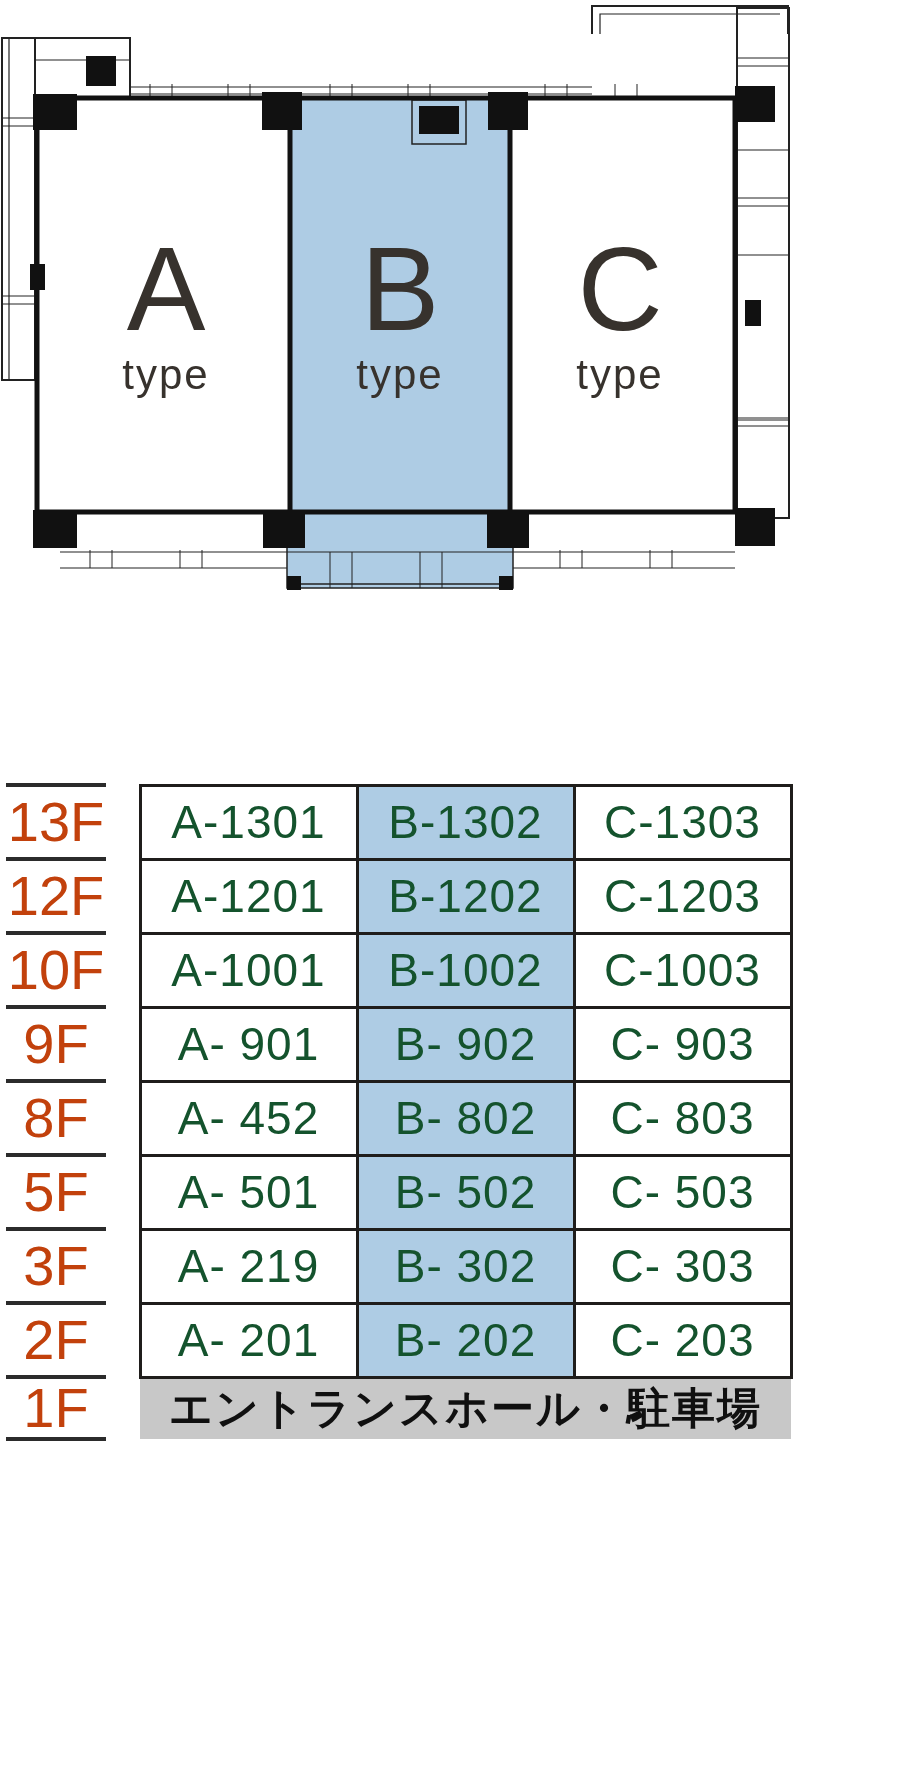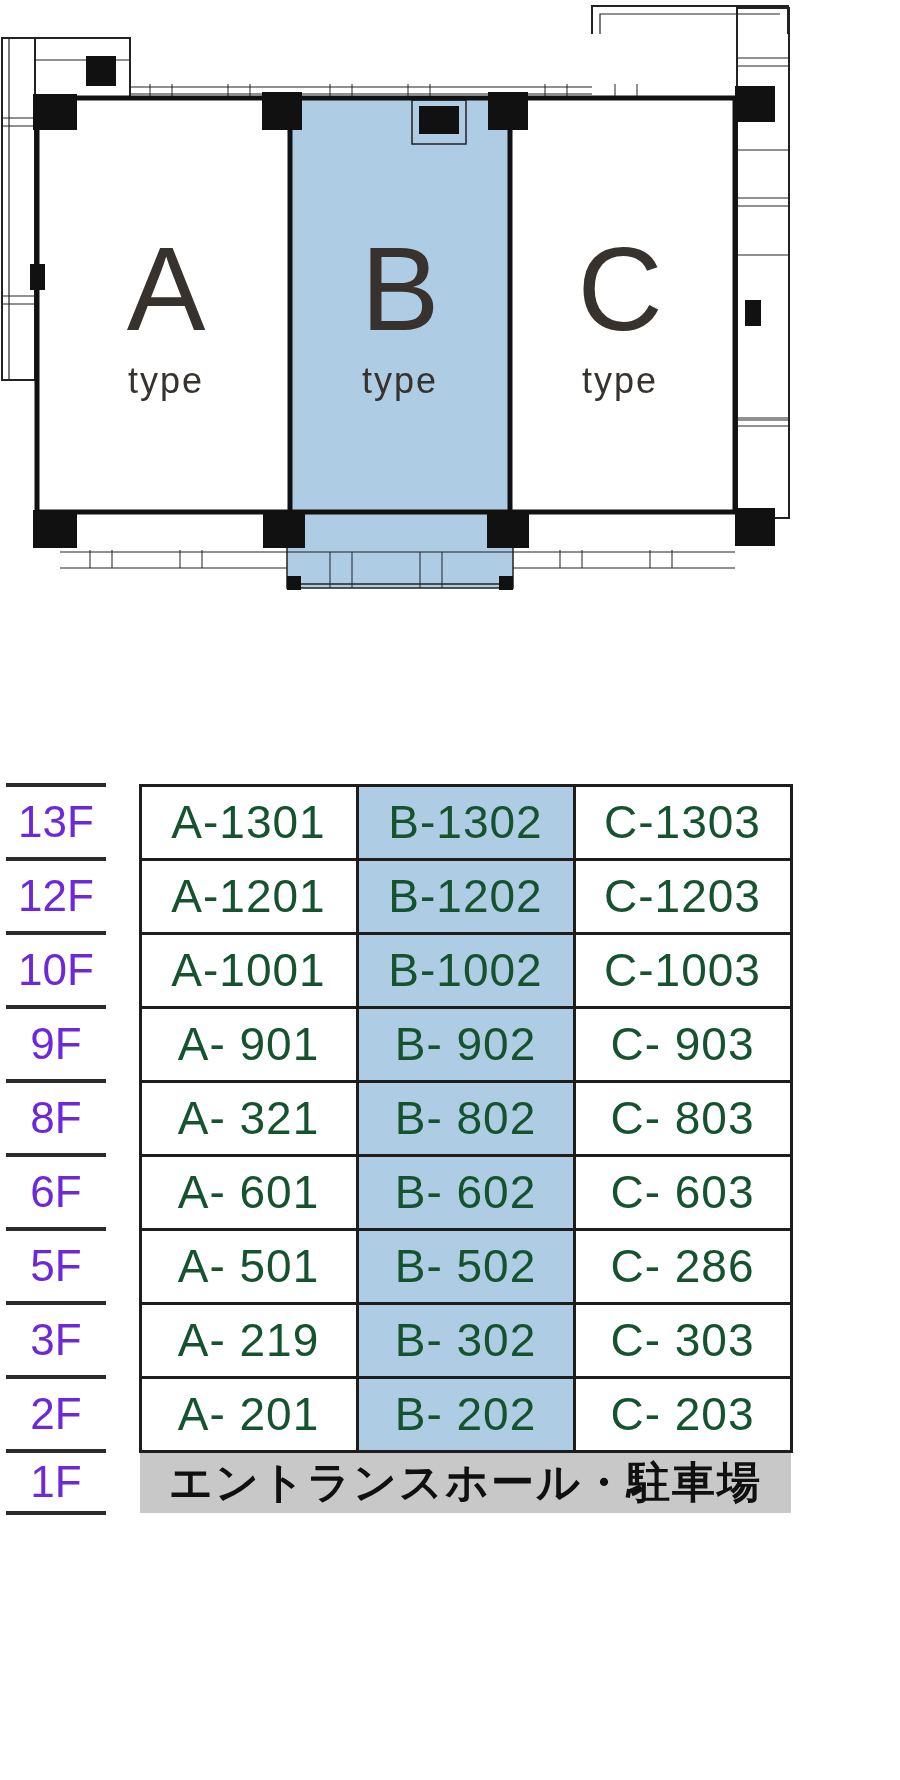--- a/index.html
+++ b/index.html
@@ -13,30 +13,30 @@
   body{
     width:900px;height:1780px;background:#fff;overflow:hidden;
     font-family:"Liberation Sans","DejaVu Sans",sans-serif;
     color:var(--ink);
   }
   
   .plan{position:relative;width:795px;height:620px;}
   .plan svg{position:absolute;left:0;top:0;}
   .unit-label{position:absolute;width:156px;text-align:center;color:#37322d;}
   .unit-label .letter{font-size:118px;line-height:1;font-weight:400;}
-  .unit-label .suffix{font-size:36px;line-height:1.05;margin-top:14px;letter-spacing:2px;}
+  .unit-label .suffix{font-size:42px;line-height:1.05;margin-top:5px;letter-spacing:2px;}
   .pos-a{left:88px;top:230px;}
   .pos-b{left:322px;top:230px;}
   .pos-c{left:542px;top:230px;}
   
   .table-area{margin:163px 0 0 6px;}
   table{border-collapse:collapse;}
   td{font-size:46px;text-align:center;vertical-align:middle;line-height:1;}
   td.fl{
-    width:100px;height:74px;font-size:44px;color:#6d28d9;
+    width:100px;height:74px;font-size:56px;color:#c2410c;
     border-top:4px solid #2b2b2b;
   }
   tr.ground td.fl{border-bottom:4px solid #2b2b2b;height:62px;}
   td.sp{width:34px;border:none;}
   td.u{
     width:217px;height:74px;white-space:pre;letter-spacing:1px;
     border:3px solid #1f1d1b;color:#14532d;background:#fff;
   }
   td.b-col{background:var(--blue);}
   td.gr{
@@ -146,37 +146,30 @@
       <tr>
         <td class="fl">9F</td>
         <td class="sp"></td>
         <td class="u">A- 901</td>
         <td class="u b-col">B- 902</td>
         <td class="u">C- 903</td>
       </tr>
       <tr>
         <td class="fl">8F</td>
         <td class="sp"></td>
-        <td class="u">A- 321</td>
+        <td class="u">A- 452</td>
         <td class="u b-col">B- 802</td>
         <td class="u">C- 803</td>
-      </tr>
-      <tr>
-        <td class="fl">6F</td>
-        <td class="sp"></td>
-        <td class="u">A- 601</td>
-        <td class="u b-col">B- 602</td>
-        <td class="u">C- 603</td>
       </tr>
       <tr>
         <td class="fl">5F</td>
         <td class="sp"></td>
         <td class="u">A- 501</td>
         <td class="u b-col">B- 502</td>
-        <td class="u">C- 286</td>
+        <td class="u">C- 503</td>
       </tr>
       <tr>
         <td class="fl">3F</td>
         <td class="sp"></td>
         <td class="u">A- 219</td>
         <td class="u b-col">B- 302</td>
         <td class="u">C- 303</td>
       </tr>
       <tr>
         <td class="fl">2F</td>

